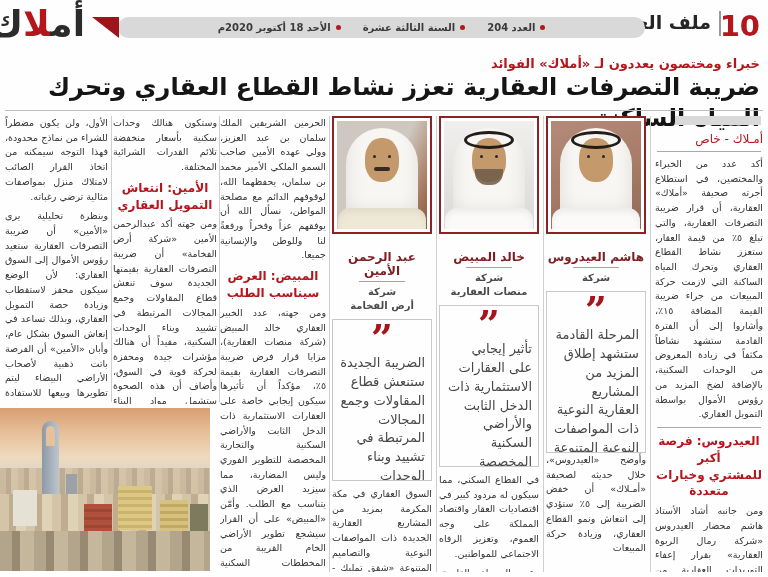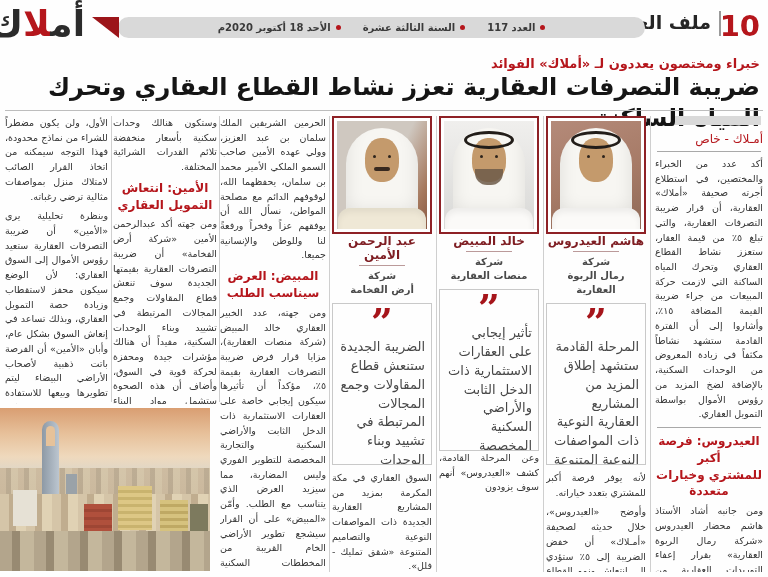--- a/index.html
+++ b/index.html
@@ -51,21 +51,21 @@
   .eye{position:absolute;top:34px;width:3px;height:3px;border-radius:50%;background:#2e241c;}
   .eye.l{left:calc(50% - 9px);}  .eye.r{left:calc(50% + 6px);}
   .igal{position:absolute;left:50%;transform:translateX(-50%);top:10px;width:44px;height:12px;
         border:3px solid #221d19;border-radius:50%;}
   .mustache{position:absolute;left:50%;transform:translateX(-50%);top:46px;width:16px;height:4px;
             background:#38291f;border-radius:2px;}
   .beard{position:absolute;left:50%;transform:translateX(-50%);top:48px;width:28px;height:16px;
          background:#6d5a49;border-radius:0 0 12px 12px;opacity:.85;}
   .thobe{position:absolute;bottom:-3px;left:50%;transform:translateX(-50%);width:88px;height:24px;
          background:#fbfaf8;border-radius:12px 12px 0 0;box-shadow:inset 0 4px 6px rgba(0,0,0,.06);}
-  .person-name{font-size:12px;font-weight:700;color:#7e1d22;text-align:center;margin-top:0;}
+  .person-name{font-size:12px;font-weight:700;color:#7e1d22;text-align:center;margin-top:16px;}
   .name-rule{width:46px;height:1px;background:#bb9a9a;margin:3px auto;}
   .company{font-size:10px;font-weight:700;color:#4a4a4a;text-align:center;line-height:1.4;}
   .company span{display:block;}
   .quote-box{border:1px solid #c9c9c9;margin-top:6px;height:156px;padding:2px 6px;overflow:hidden;}
   .qmark{font-family:"DejaVu Serif",serif;font-size:38px;line-height:.85;color:#a6151b;
          text-align:center;font-weight:700;height:32px;}
   .qtext{font-size:13px;color:#474747;text-align:right;line-height:1.45;}
   .expert-body{margin-top:6px;}
   
   .city{position:absolute;left:0;top:408px;width:210px;height:163px;overflow:hidden;
@@ -90,21 +90,21 @@
 <body>
 
 <div id="page">
 
   <div class="page-num">10</div>
   <div class="sec-divider"></div>
   <div class="section-title">ملف العدد</div>
   <div class="pill">
     <span class="pill-item">
         <span class="dot"></span>
-        <span>العدد 117</span>
+        <span>العدد 204</span>
       </span>
     <span class="pill-item">
         <span class="dot"></span>
         <span>السنة الثالثة عشرة</span>
       </span>
     <span class="pill-item">
         <span class="dot"></span>
         <span>الأحد 18 أكتوبر 2020م</span>
       </span>
   </div>
@@ -143,27 +143,25 @@
         <span class="eye l"></span>
         <span class="eye r"></span>
         <div class="igal"></div>
         <div class="thobe"></div>
       </div>
     </figure>
     <div class="person-name">هاشم العيدروس</div>
     <div class="name-rule"></div>
     <div class="company">
       <span>شركة</span>
-      <span>رمال الربوة العقارية</span>
     </div>
     <div class="quote-box">
       <div class="qmark">”</div>
       <div class="qtext">المرحلة القادمة ستشهد إطلاق المزيد من المشاريع العقارية النوعية ذات المواصفات النوعية المتنوعة</div>
     </div>
-    <p class="body expert-body">لأنه يوفر فرصة أكبر للمشتري بتعدد خياراته.</p>
     <p class="body">وأوضح «العيدروس»، خلال حديثه لصحيفة «أمـلاك» أن خفض الضريبة إلى ٥٪ ستؤدي إلى انتعاش ونمو القطاع العقاري، وزيادة حركة المبيعات</p>
   </section>
 
   <section class="col" id="col5">
     <figure class="photo-card">
       <div class="portrait p-khaled">
         <div class="ghutra"></div>
         <div class="face"></div>
         <span class="eye l"></span>
         <span class="eye r"></span>
@@ -175,20 +173,21 @@
     <div class="person-name">خالد المبيض</div>
     <div class="name-rule"></div>
     <div class="company">
       <span>شركة</span>
       <span>منصات العقارية</span>
     </div>
     <div class="quote-box">
       <div class="qmark">”</div>
       <div class="qtext">تأثير إيجابي على العقارات الاستثمارية ذات الدخل الثابت والأراضي السكنية المخصصة للتطوير الفوري</div>
     </div>
+    <p class="body expert-body">في القطاع السكني، مما سيكون له مردود كبير في اقتصاديات العقار واقتصاد المملكة على وجه العموم، وتعزيز الرفاه الاجتماعي للمواطنين.</p>
     <p class="body">وعن المرحلة القادمة، كشف «العيدروس» أنهم سوف يزودون</p>
   </section>
 
   <section class="col" id="col4">
     <figure class="photo-card">
       <div class="portrait p-amin">
         <div class="ghutra"></div>
         <div class="face"></div>
         <span class="eye l"></span>
         <span class="eye r"></span>

